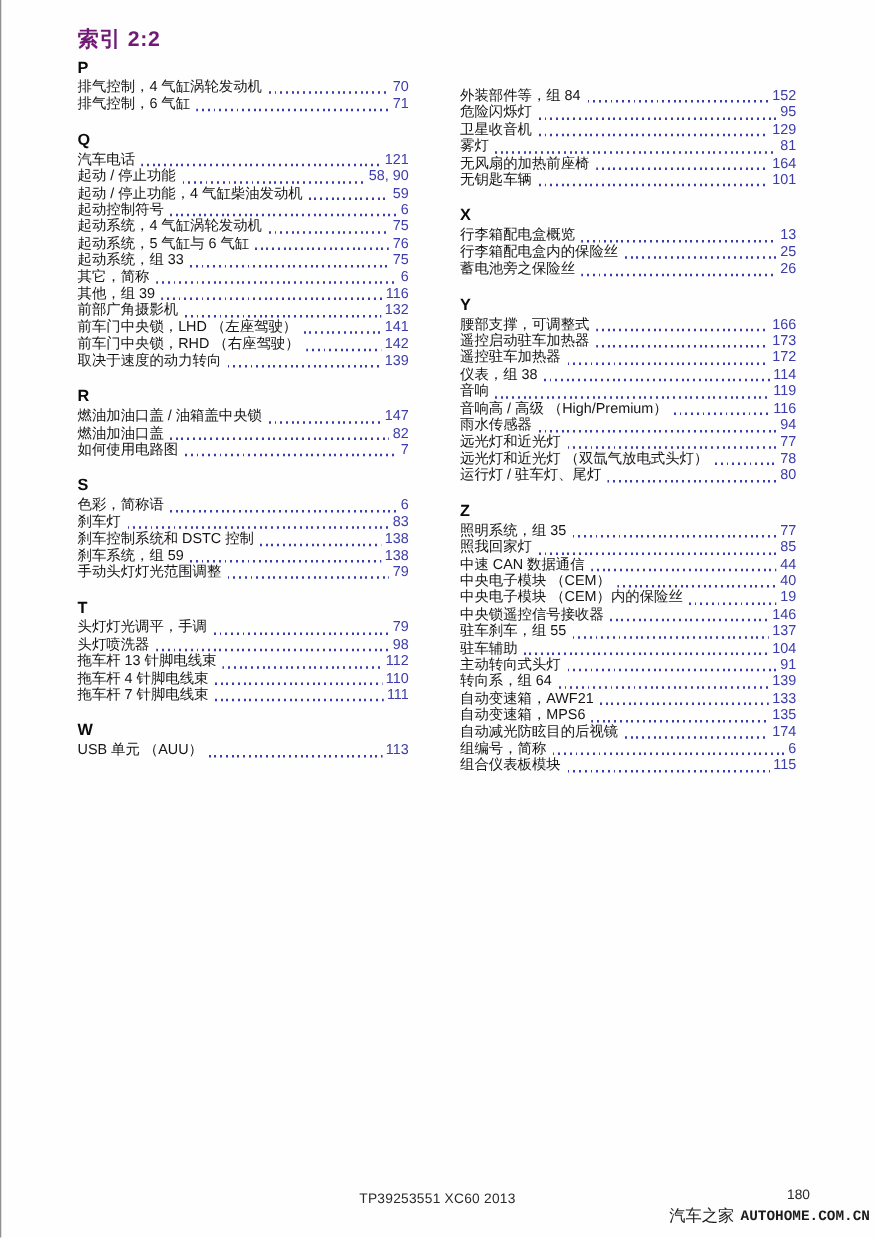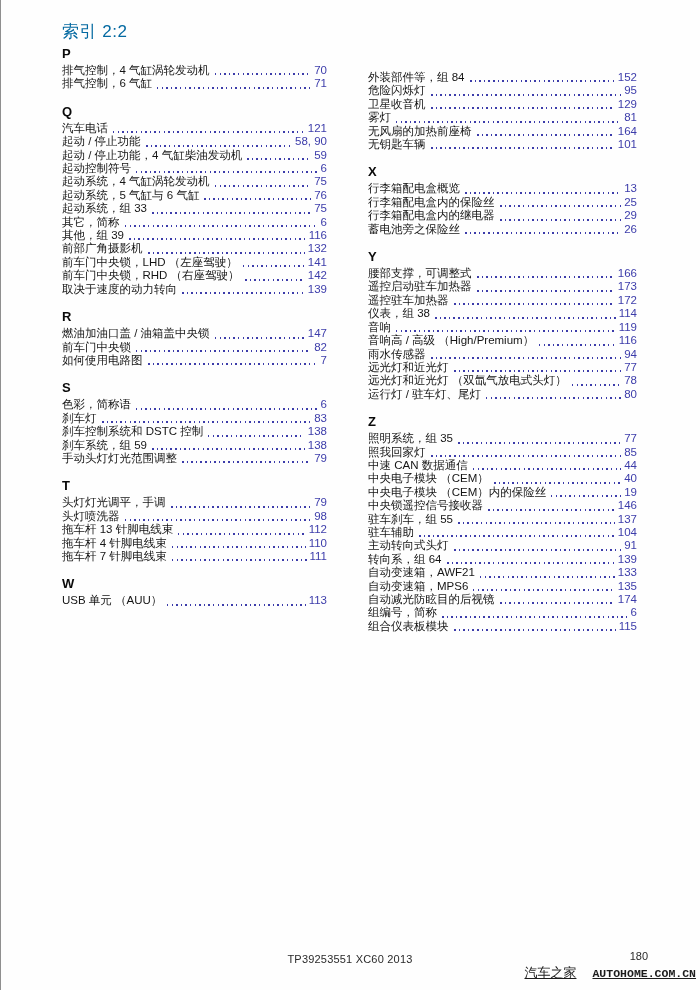--- a/index.html
+++ b/index.html
@@ -8,21 +8,21 @@
     background:#fefefe;
     font-family:"Liberation Sans","DejaVu Sans",sans-serif;
     color:#141414;
     -webkit-font-smoothing:antialiased;
   }
   .left-edge-line{
     position:absolute;left:0;top:0;width:1px;height:990px;background:#8f8f8f;
   }
   .page-title{
     position:absolute;left:62px;top:20px;margin:0;
-    font-size:17px;font-weight:normal;letter-spacing:.5px;color:#0369a1;
+    font-size:17px;font-weight:bold;letter-spacing:.5px;color:#701a75;
   }
   .col{position:absolute;}
   .col-left{left:62px;top:46px;width:265px;}
   .col-right{left:368px;top:71px;width:269px;}
   .section{margin:0;}
   .section + .section{margin-top:13px;}
   .section-letter{
     font-size:13px;font-weight:bold;line-height:16px;color:#0a0a0a;
     margin:0 0 2px 0;
   }
@@ -41,21 +41,21 @@
   .footer-docref{
     position:absolute;left:0;right:0;top:953px;text-align:center;
     font-size:11px;color:#2a2a2a;letter-spacing:.2px;
   }
   .footer-pagenum{
     position:absolute;top:950px;right:52px;
     font-size:11px;color:#2a2a2a;
   }
   .watermark{
     position:absolute;right:4px;top:964px;
-    display:flex;align-items:center;gap:16px;color:#1c1c1c;text-decoration:underline;
+    display:flex;align-items:center;gap:5px;color:#1c1c1c;
   }
   .watermark-cn{font-size:13px;}
   .watermark-site{font-family:"Liberation Mono","DejaVu Sans Mono",monospace;font-size:11.5px;font-weight:bold;}
 </style>
 </head>
 <body style="color: rgb(20, 20, 20);">
 
 <div class="left-edge-line"></div>
 
 <h1 class="page-title">索引 2:2</h1>
@@ -143,21 +143,21 @@
       </div>
     </div>
     <div class="section">
       <div class="section-letter">R</div>
       <div class="entry">
         <span class="entry-label">燃油加油口盖 / 油箱盖中央锁</span>
         <span class="dot-leader"></span>
         <span class="entry-page">147</span>
       </div>
       <div class="entry">
-        <span class="entry-label">前车门中央锁</span>
+        <span class="entry-label">燃油加油口盖</span>
         <span class="dot-leader"></span>
         <span class="entry-page">82</span>
       </div>
       <div class="entry">
         <span class="entry-label">如何使用电路图</span>
         <span class="dot-leader"></span>
         <span class="entry-page">7</span>
       </div>
     </div>
     <div class="section">
@@ -262,25 +262,20 @@
       <div class="section-letter">X</div>
       <div class="entry">
         <span class="entry-label">行李箱配电盒概览</span>
         <span class="dot-leader"></span>
         <span class="entry-page">13</span>
       </div>
       <div class="entry">
         <span class="entry-label">行李箱配电盒内的保险丝</span>
         <span class="dot-leader"></span>
         <span class="entry-page">25</span>
-      </div>
-      <div class="entry">
-        <span class="entry-label">行李箱配电盒内的继电器</span>
-        <span class="dot-leader"></span>
-        <span class="entry-page">29</span>
       </div>
       <div class="entry">
         <span class="entry-label">蓄电池旁之保险丝</span>
         <span class="dot-leader"></span>
         <span class="entry-page">26</span>
       </div>
     </div>
     <div class="section">
       <div class="section-letter">Y</div>
       <div class="entry">

